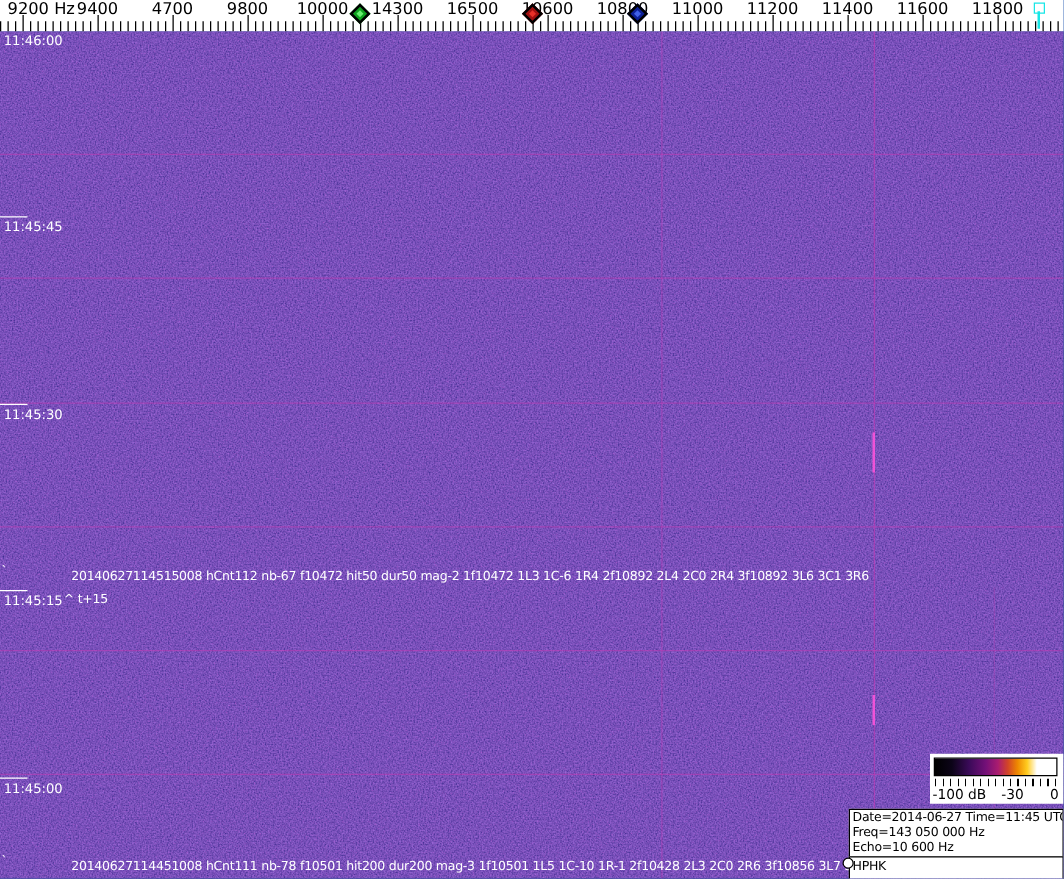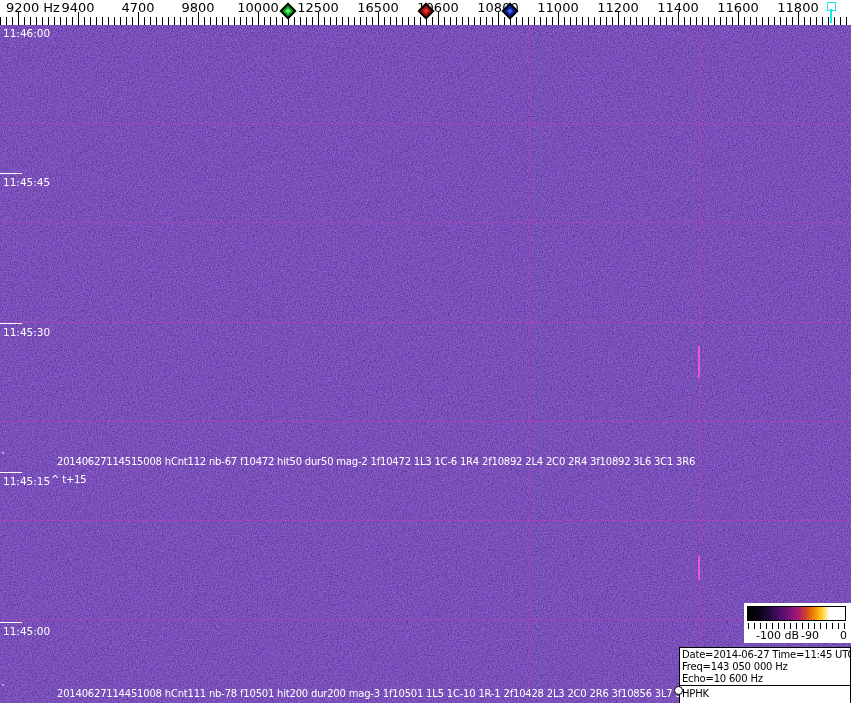--- a/index.html
+++ b/index.html
@@ -24,21 +24,21 @@
   .vseg  { position:absolute; width:2px; background:#ff55dd; opacity:.85; z-index:2; }
   .ttick { position:absolute; left:0; width:22px; height:1px; background:#fff; z-index:3; }
   .tlabel { position:absolute; left:3px; color:#fff; font-size:10.5px; z-index:3; white-space:nowrap; }
   .ann { position:absolute; color:#fff; font-size:10px; letter-spacing:-0.2px; white-space:nowrap; z-index:3; }
   
   .colorbar { position:absolute; left:744px; top:578px; width:107px; height:40px; background:#fff; z-index:4; }
   .cbar-grad { position:absolute; left:3px; top:3px; width:97px; height:13px; border:1px solid #000; }
   .cbar-comb { position:absolute; left:4px; top:20px; width:97px; height:6px;
                background:repeating-linear-gradient(to right,#000 0 1px,transparent 1px 6px); }
   .cbar-label { position:absolute; top:26px; font-size:11px; color:#000; white-space:nowrap; }
-  .cbar-l0 { left:2px;margin-left:10px; } .cbar-l1 { left:57px; } .cbar-l2 { right:4px; }
+  .cbar-l0 { left:2px; } .cbar-l1 { left:57px; } .cbar-l2 { right:4px; }
   
   .infobox { position:absolute; left:679px; width:172px; background:#fff; border:1px solid #000;
              box-sizing:border-box; color:#000; font-size:10px; letter-spacing:-0.2px;
              padding:1px 0 0 2px; z-index:6; white-space:nowrap; overflow:hidden; }
   .infobox1 { top:622px; height:39px; line-height:12px; }
   .infobox2 { top:660px; height:22px; line-height:13px; }
   .infocircle { position:absolute; left:674px; top:661px; width:7px; height:7px; border:1px solid #000;
                 border-radius:50%; background:#fff; z-index:7; }
 </style>
 </head>
@@ -187,21 +187,21 @@
       <div class="ftick" style="left: 822px;"></div>
       <div class="ftick" style="left: 828px;"></div>
       <div class="ftick" style="left: 834px;"></div>
       <div class="ftick" style="left: 840px;"></div>
       <div class="ftick" style="left: 846px;"></div>
       <div class="flabel" style="left: 33px;">9200 Hz</div>
       <div class="flabel" style="left: 78px;">9400</div>
       <div class="flabel" style="left: 138px;">4700</div>
       <div class="flabel" style="left: 198px;">9800</div>
       <div class="flabel" style="left: 258px;">10000</div>
-      <div class="flabel" style="left: 318px;">12500</div>
+      <div class="flabel" style="left: 318px;">14300</div>
       <div class="flabel" style="left: 378px;">16500</div>
       <div class="flabel" style="left: 438px;">10600</div>
       <div class="flabel" style="left: 498px;">10800</div>
       <div class="flabel" style="left: 558px;">11000</div>
       <div class="flabel" style="left: 618px; text-align: right;">11200</div>
       <div class="flabel" style="left: 678px; text-align: right;">11400</div>
       <div class="flabel" style="left: 738px;">11600</div>
       <div class="flabel" style="left: 798px;">11800</div>
       <div class="diamond" style="left: 282px; background: rgb(15, 160, 30);">
         <span class="diamond-core" style="background: rgb(102, 239, 110);"></span>
@@ -236,21 +236,21 @@
     <span class="ann" style="left:1px; top:427px;">`</span>
     <span class="ann" style="left:57px; top:431px;">20140627114515008 hCnt112 nb-67 f10472 hit50 dur50 mag-2 1f10472 1L3 1C-6 1R4 2f10892 2L4 2C0 2R4 3f10892 3L6 3C1 3R6</span>
     <span class="ann" style="left:51px; top:449px;">^ t+15</span>
     <span class="ann" style="left:1px; top:659px;">`</span>
     <span class="ann" style="left:57px; top:663px;">20140627114451008 hCnt111 nb-78 f10501 hit200 dur200 mag-3 1f10501 1L5 1C-10 1R-1 2f10428 2L3 2C0 2R6 3f10856 3L7 3C</span>
 
     <div class="colorbar">
       <div class="cbar-grad" style="background: linear-gradient(90deg, rgb(0, 0, 0) 0%, rgb(12, 4, 24) 14%, rgb(58, 10, 88) 28%, rgb(116, 16, 120) 42%, rgb(170, 28, 112) 52%, rgb(210, 68, 40) 60%, rgb(238, 136, 0) 68%, rgb(255, 204, 32) 76%, rgb(255, 255, 255) 84%, rgb(255, 255, 255) 100%);"></div>
       <div class="cbar-comb"></div>
       <span class="cbar-label cbar-l0">-100 dB</span>
-      <span class="cbar-label cbar-l1">-90</span>
+      <span class="cbar-label cbar-l1">-30</span>
       <span class="cbar-label cbar-l2">0</span>
     </div>
 
     <div class="infobox infobox1">
       <div>Date=2014-06-27 Time=11:45 UTC</div>
       <div>Freq=143 050 000 Hz</div>
       <div>Echo=10 600 Hz</div>
     </div>
     <div class="infobox infobox2">
       <div>HPHK</div>

